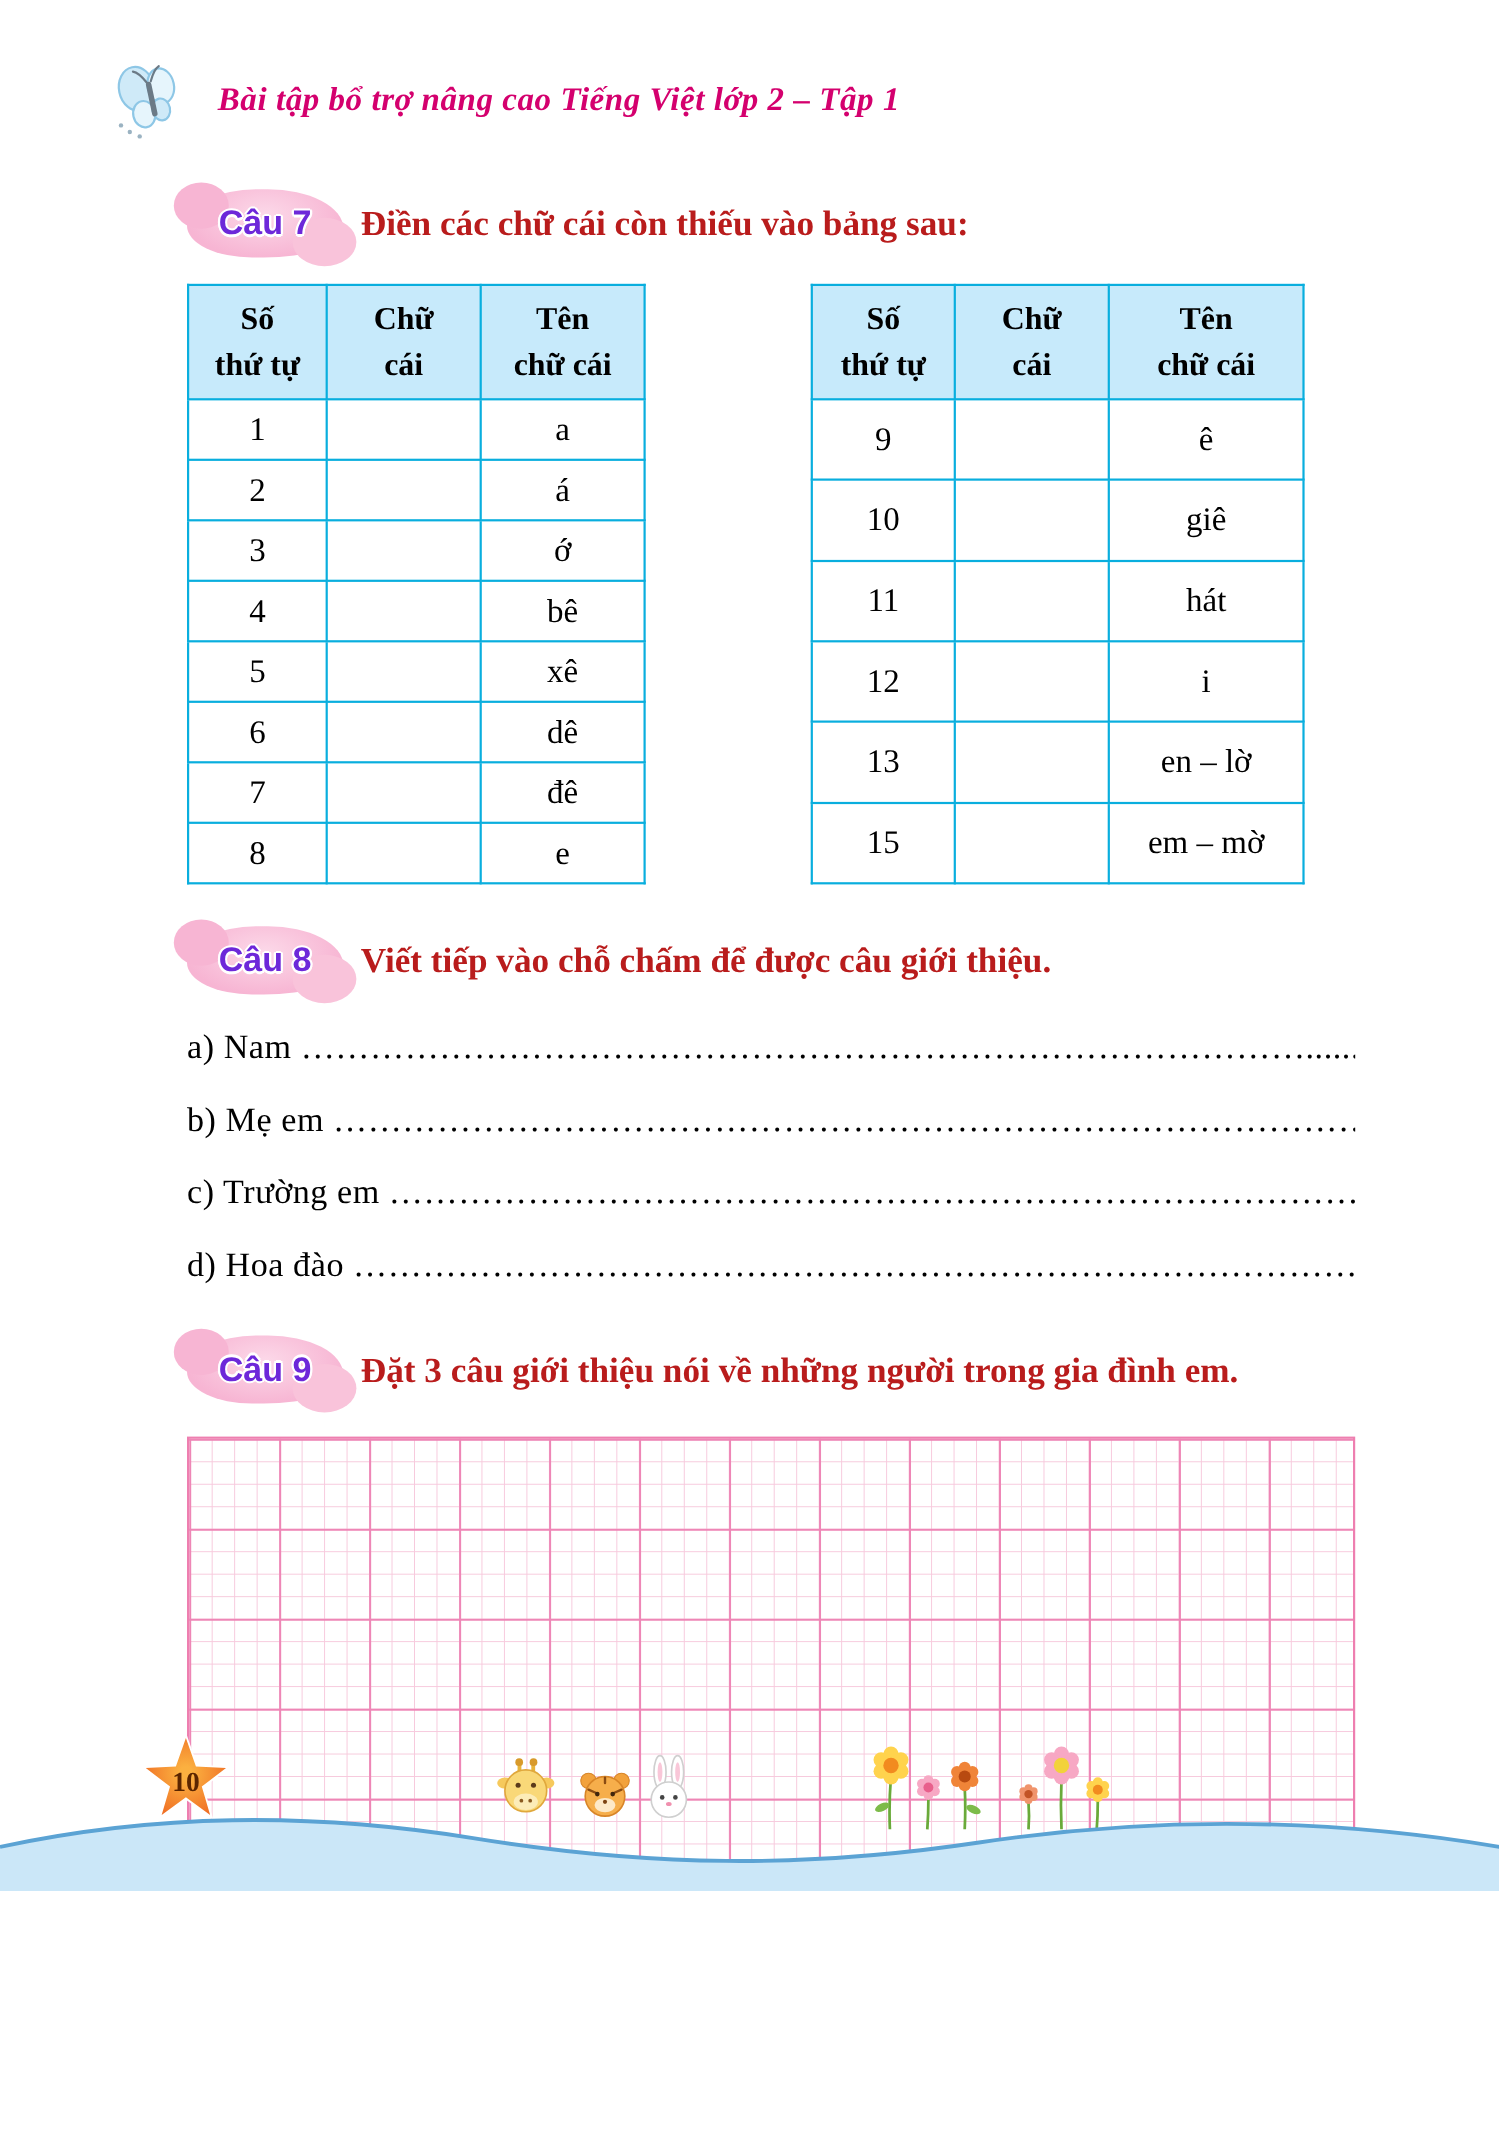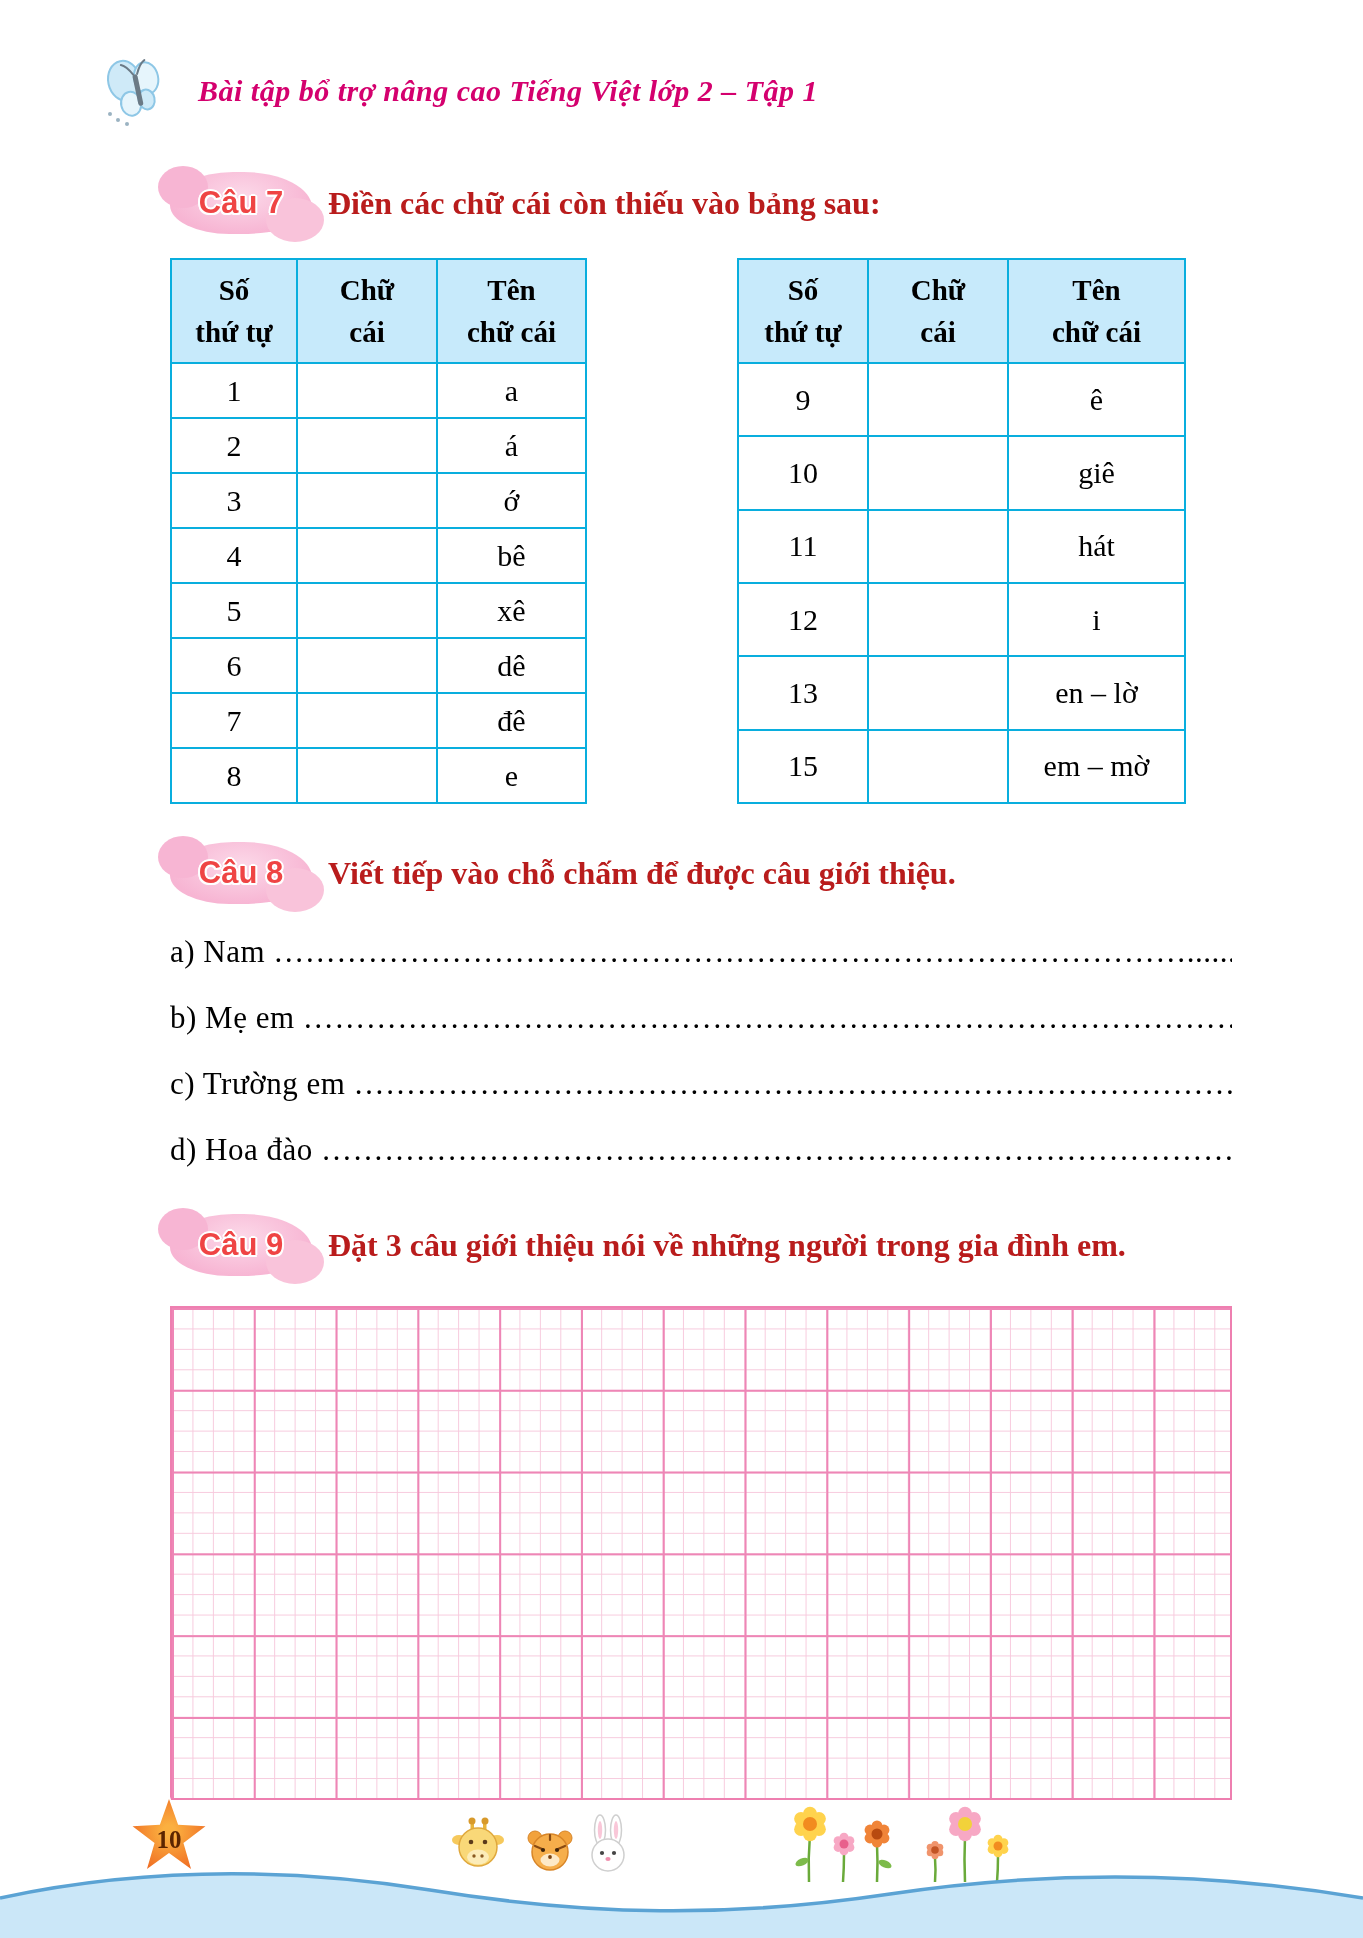--- a/index.html
+++ b/index.html
@@ -1,20 +1,20 @@
 <!DOCTYPE html>
 <html><head>
 <meta charset="utf-8">
 <style>
   * { box-sizing: border-box; }
   html,body { margin:0; padding:0; background:#ffffff; }
   .page {
     position: relative;
     width: 1363px;
-    height: 1938px;
+    height: 1719px;
     background: #ffffff;
     overflow: hidden;
     font-family: "Liberation Serif", serif;
     color: #000;
   }
 
   
   .header { display:flex; align-items:center; gap:16px; padding:52px 0 0 98px; }
   .book-title {
     margin:0;
@@ -44,21 +44,21 @@
   }
   .badge-bg::after {
     content:""; position:absolute; width:58px; height:44px; right:-12px; bottom:-8px;
     background:#f9c3da; border-radius:50%;
   }
   .badge-label {
     position:relative;
     font-family:"Liberation Sans", sans-serif;
     font-weight:800;
     font-size:31px;
-    color:#ef4444;
+    color:#6d28d9;
     text-shadow:
       -2px 0 #fff, 2px 0 #fff, 0 -2px #fff, 0 2px #fff,
       -1.5px -1.5px #fff, 1.5px -1.5px #fff, -1.5px 1.5px #fff, 1.5px 1.5px #fff;
   }
   .prompt {
     margin-left:16px;
     font-size:32px;
     font-weight:bold;
     color:#b91c1c;
   }

